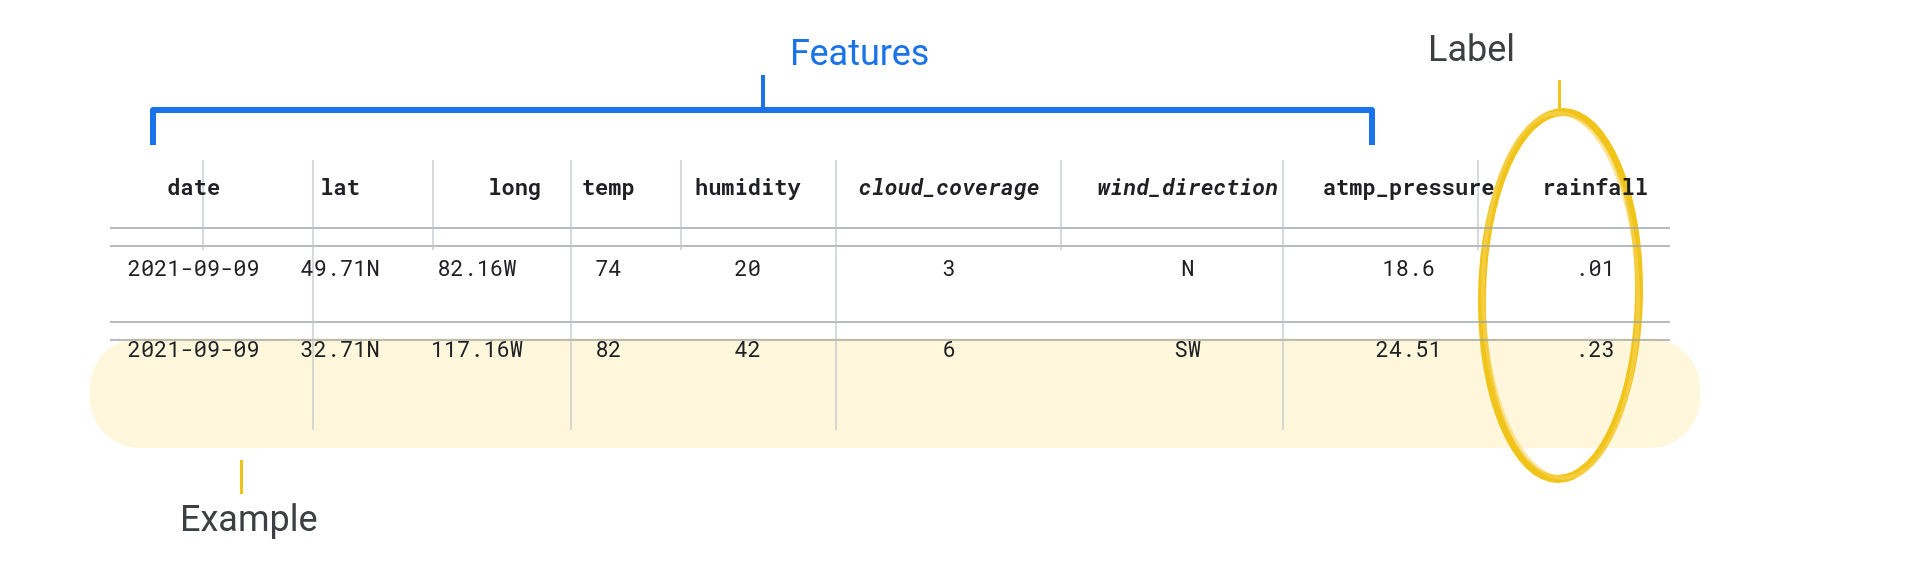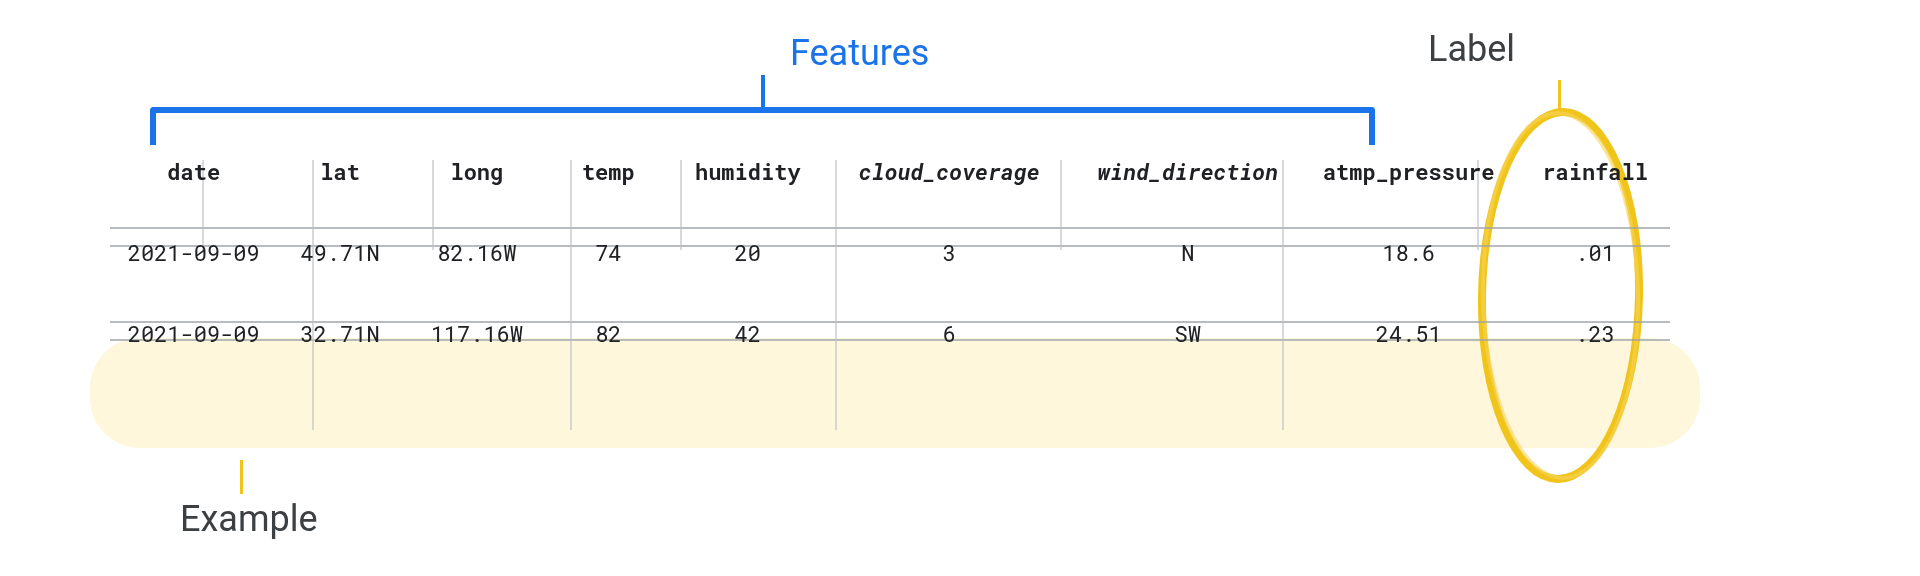--- a/index.html
+++ b/index.html
@@ -94,21 +94,21 @@
       position: absolute;
       inset: -5px;
       border: 4px solid #f6d35a;
       border-radius: 50%;
       opacity: 0.6;
       transform: rotate(-2deg);
     }
     .table-wrap {
       position: absolute;
       left: 110px;
-      top: 131px;
+      top: 146px;
       width: 1570px;
     }
     table {
       border-collapse: collapse;
       width: 100%;
       font-family: "Roboto Mono", "Courier New", monospace;
     }
     th, td {
       padding: 26px 10px;
       text-align: center;
@@ -119,21 +119,21 @@
       font-weight: 700;
       color: #202124;
     }
     td {
       font-size: 22px;
       font-weight: 400;
       color: #202124;
     }
     .col-date { width: 158px; }
     .col-lat { width: 118px; }
-    .col-long { width: 140px; }
+    .col-long { width: 140px; text-align: right; }
     .col-temp { width: 108px; }
     .col-humidity { width: 155px; }
     .col-cloud { width: 225px; font-style: italic; }
     .col-wind { width: 225px; font-style: italic; }
     .col-pressure { width: 190px; }
     .col-rainfall { width: 160px; }
     .hrule {
       position: absolute;
       height: 2px;
       background: #9aa0a6;

